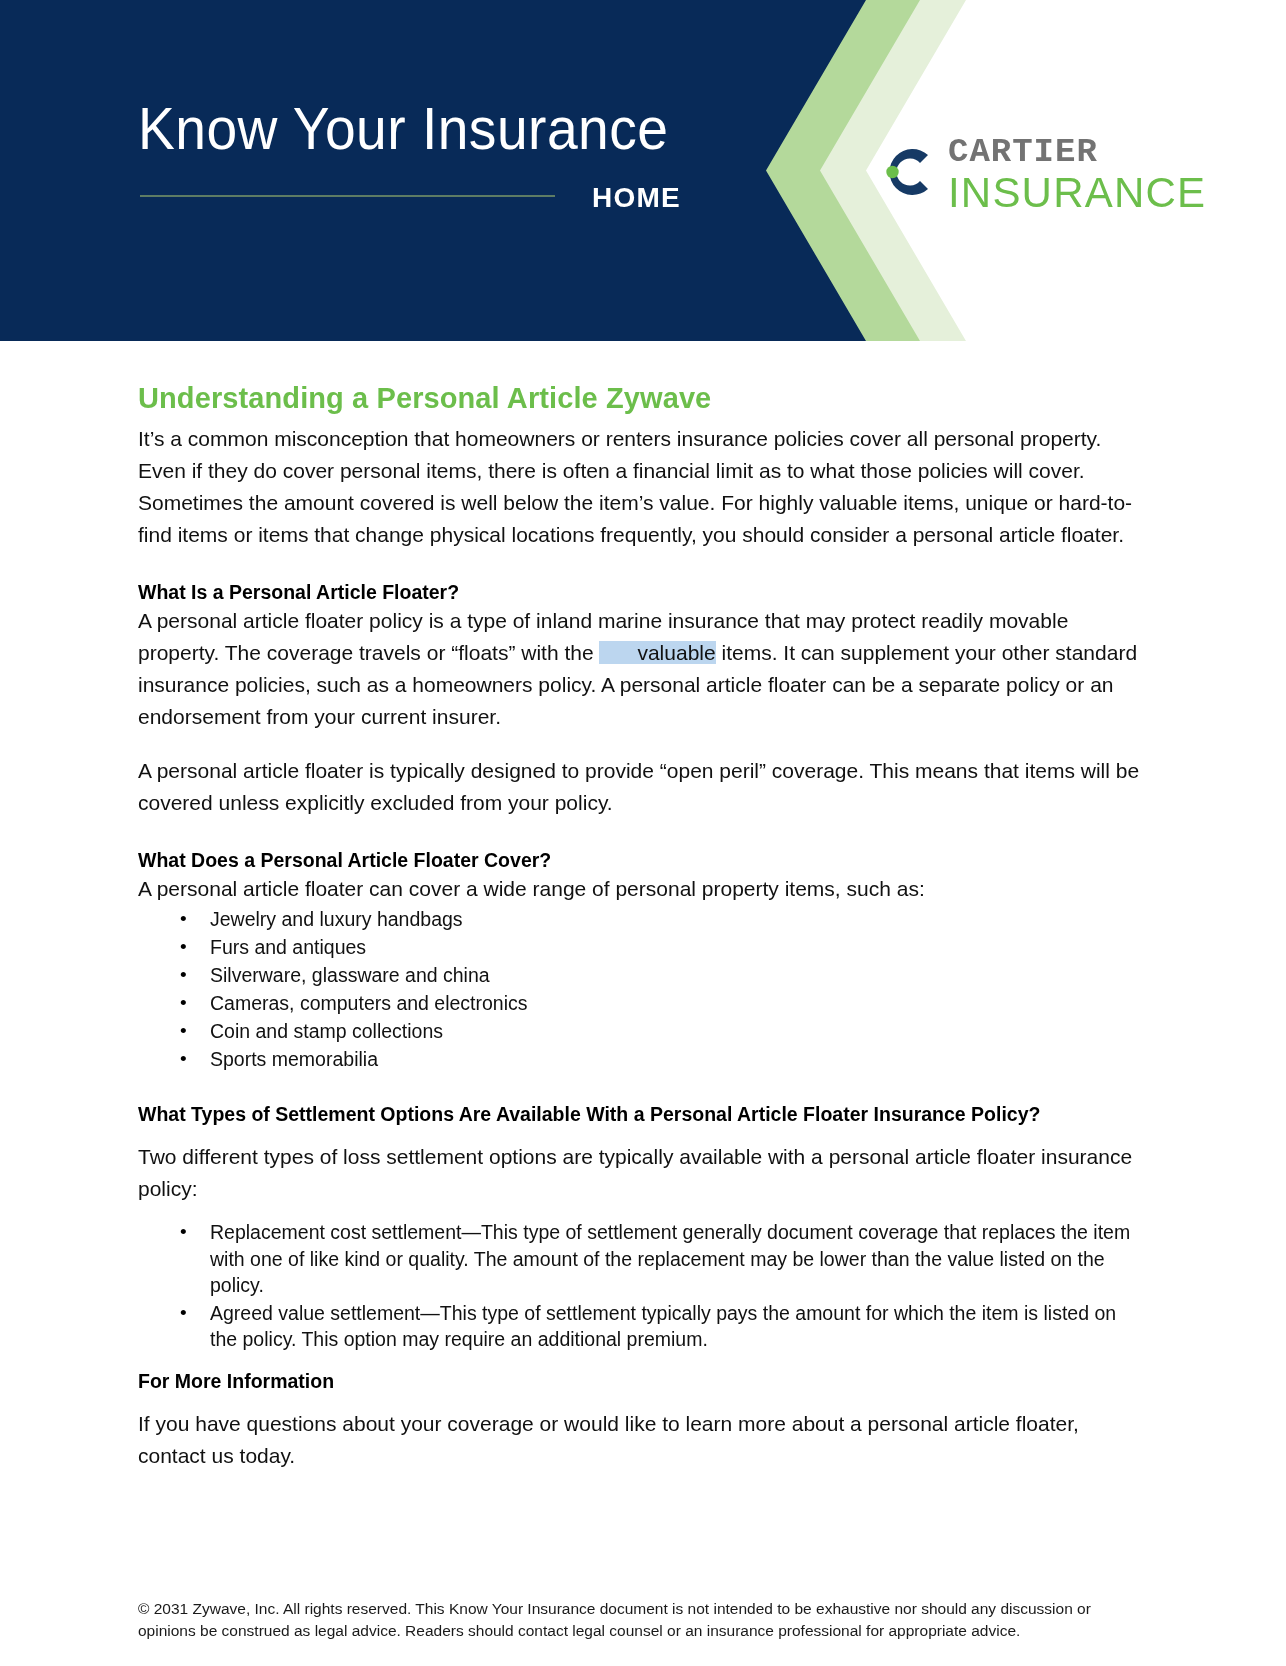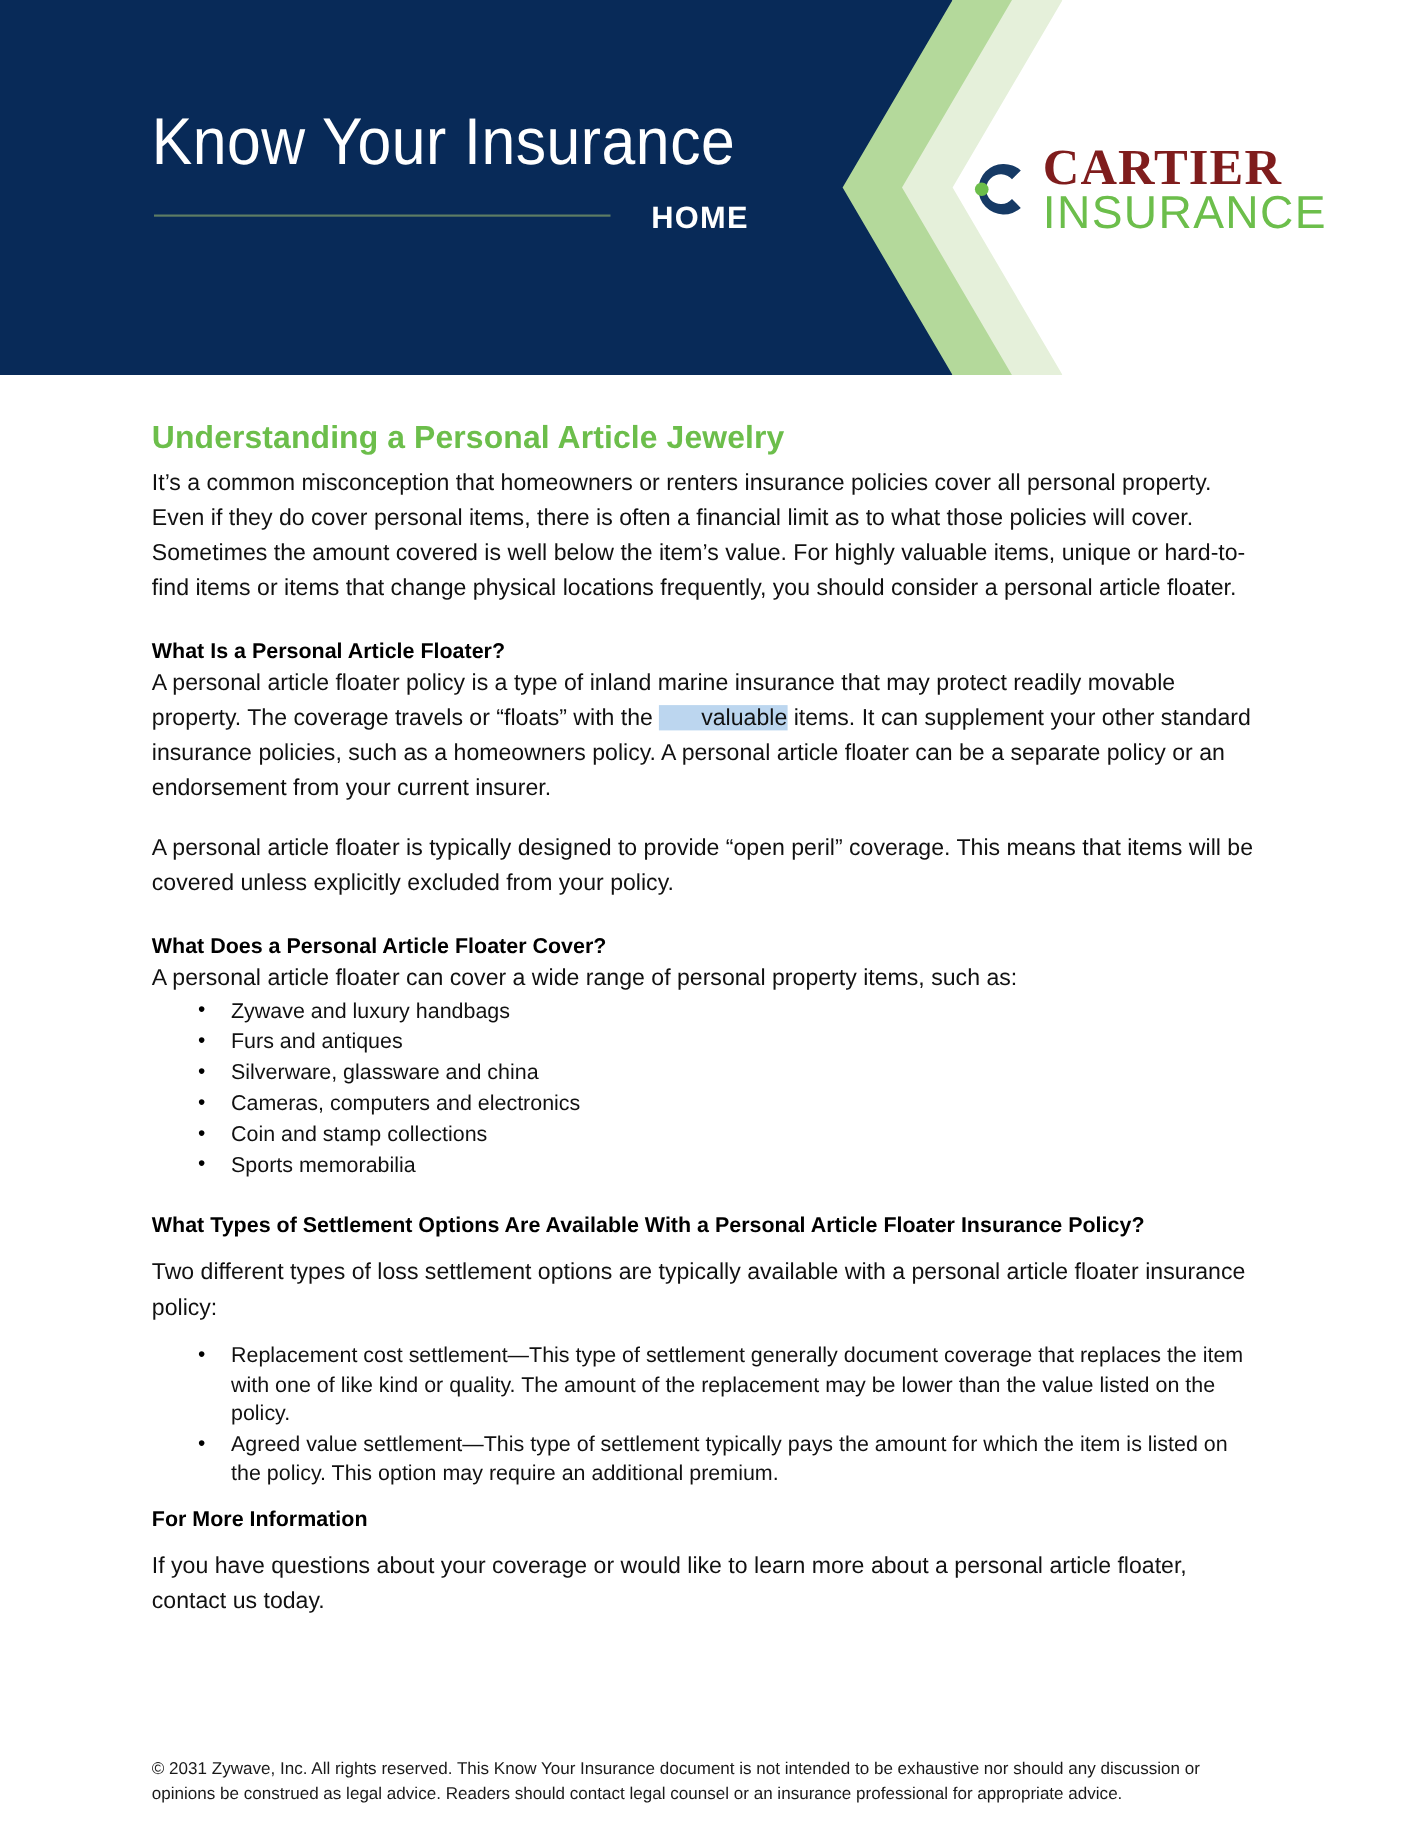--- a/index.html
+++ b/index.html
@@ -111,25 +111,25 @@
     height: 62px;
     margin-right: 10px;
     flex: none;
   }
   .logo-words {
     display: flex;
     flex-direction: column;
     line-height: 1;
   }
   .logo-cartier {
-    font-family: Liberation Serif, serif;
-    font-size: 46px;
+    font-family: Liberation Mono, monospace;
+    font-size: 34px;
     font-weight: bold;
     letter-spacing: 1px;
-    color: #7f1d1d;
+    color: #737373;
     line-height: 44px;
   }
   .logo-insurance {
     font-family: "Liberation Sans", sans-serif;
     font-size: 42px;
     font-weight: 400;
     letter-spacing: 1.2px;
     color: #6cbe4b;
     line-height: 42px;
     margin-top: -2px;
@@ -251,39 +251,39 @@
     </span>
     <span class="logo-words">
       <span class="logo-cartier">CARTIER</span>
       <span class="logo-insurance">INSURANCE</span>
     </span>
   </div>
 </div>
 
 <div class="content">
 
-  <h1 class="h-green">Understanding a Personal Article Jewelry</h1>
+  <h1 class="h-green">Understanding a Personal Article Zywave</h1>
 
   <p class="body">It’s a common misconception that homeowners or renters insurance policies cover all personal property. Even if they do cover personal items, there is often a financial limit as to what those policies will cover. Sometimes the amount covered is well below the item’s value. For highly valuable items, unique or hard-to-find items or items that change physical locations frequently, you should consider a personal article floater.</p>
 
   <div class="gap-lg"></div>
 
   <div class="h-bold">What Is a Personal Article Floater?</div>
   <p class="body"><span>A personal article floater policy is a type of inland marine insurance that may protect readily movable property. The coverage travels or “floats” with the </span><span class="hl">valuable</span><span> items. It can supplement your other standard insurance policies, such as a homeowners policy. A personal article floater can be a separate policy or an endorsement from your current insurer.</span></p>
 
   <div class="gap-md"></div>
 
   <p class="body">A personal article floater is typically designed to provide “open peril” coverage. This means that items will be covered unless explicitly excluded from your policy.</p>
 
   <div class="gap-lg"></div>
 
   <div class="h-bold">What Does a Personal Article Floater Cover?</div>
   <p class="body">A personal article floater can cover a wide range of personal property items, such as:</p>
   <ul class="items">
-    <li>Zywave and luxury handbags</li>
+    <li>Jewelry and luxury handbags</li>
     <li>Furs and antiques</li>
     <li>Silverware, glassware and china</li>
     <li>Cameras, computers and electronics</li>
     <li>Coin and stamp collections</li>
     <li>Sports memorabilia</li>
   </ul>
 
   <div class="gap-lg"></div>
 
   <div class="h-bold">What Types of Settlement Options Are Available With a Personal Article Floater Insurance Policy?</div>

